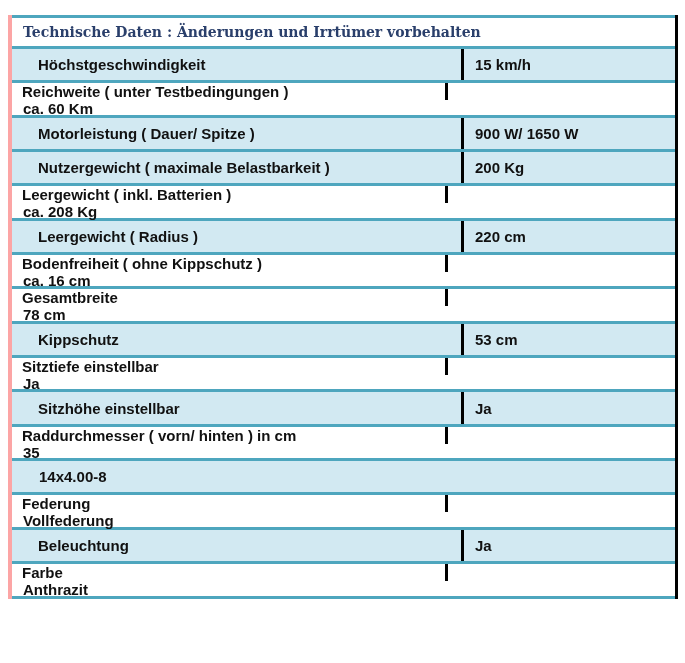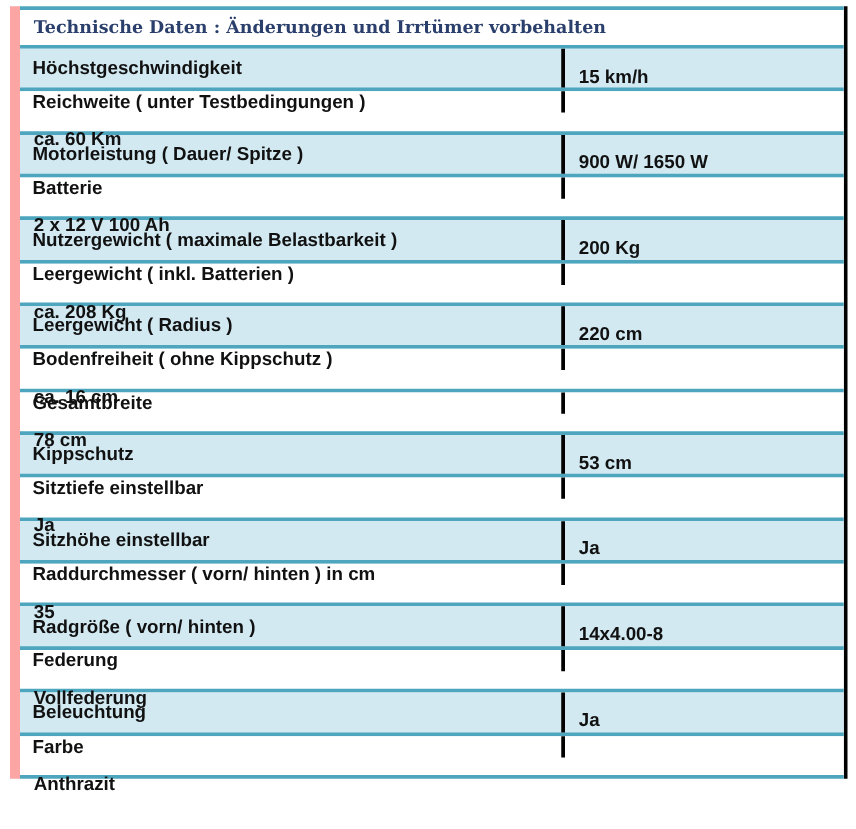--- a/index.html
+++ b/index.html
@@ -1,21 +1,21 @@
 <!DOCTYPE html>
 <html><head>
 <meta charset="utf-8">
 <style>
   html, body { margin: 0; padding: 0; background: #ffffff; }
   body { width: 685px; height: 663px; position: relative; overflow: hidden; }
   .spec-table {
     position: absolute;
-    left: 8px; top: 5px;
+    left: 8px; top: 15px;
     width: 670px;
-    border-left: 8px solid #fca5a5;
+    border-left: 4px solid #fca5a5;
     border-right: 3px solid #000000;
     box-sizing: border-box;
   }
   .title-row {
     height: 34px;
     border-top: 3px solid #4ea6be;
     border-bottom: 3px solid #4ea6be;
     background: #ffffff;
     display: flex; align-items: center;
     padding-left: 11px;
@@ -29,60 +29,55 @@
   .row {
     display: flex;
     height: 34.35px;
     border-bottom: 3px solid #4ea6be;
     box-sizing: border-box;
     font-family: "Liberation Sans", sans-serif;
     font-weight: bold;
     font-size: 15px;
     color: #111111;
   }
-  .row.shaded { background: #d2e9f2; }
+  .row.shaded { background: #d2e9f2; padding-left: 16px; }
   .row.plain { background: #ffffff; flex-direction: column; }
   .cell-label {
     width: 436px;
     display: flex; align-items: center;
     padding-left: 10px;
     box-sizing: border-box;
     border-right: 3px solid #000000;
     white-space: nowrap;
   }
   .cell-value {
     flex: 1;
     display: flex; align-items: center;
     padding-left: 11px;
     box-sizing: border-box;
     white-space: nowrap;
-    margin-top: 13px;
   }
 </style>
 </head>
 <body>
 
 <div class="spec-table">
   <div class="title-row">Technische Daten : Änderungen und Irrtümer vorbehalten</div>
 
   <div class="row shaded">
     <div class="cell-label">Höchstgeschwindigkeit</div>
     <div class="cell-value">15 km/h</div>
   </div>
   <div class="row plain">
     <div class="cell-label">Reichweite ( unter Testbedingungen )</div>
     <div class="cell-value">ca. 60 Km</div>
   </div>
   <div class="row shaded">
     <div class="cell-label">Motorleistung ( Dauer/ Spitze )</div>
     <div class="cell-value">900 W/ 1650 W</div>
-  </div>
-  <div class="row plain">
-    <div class="cell-label">Batterie</div>
-    <div class="cell-value">2 x 12 V 100 Ah</div>
   </div>
   <div class="row shaded">
     <div class="cell-label">Nutzergewicht ( maximale Belastbarkeit )</div>
     <div class="cell-value">200 Kg</div>
   </div>
   <div class="row plain">
     <div class="cell-label">Leergewicht ( inkl. Batterien )</div>
     <div class="cell-value">ca. 208 Kg</div>
   </div>
   <div class="row shaded">
@@ -107,21 +102,20 @@
   </div>
   <div class="row shaded">
     <div class="cell-label">Sitzhöhe einstellbar</div>
     <div class="cell-value">Ja</div>
   </div>
   <div class="row plain">
     <div class="cell-label">Raddurchmesser ( vorn/ hinten ) in cm</div>
     <div class="cell-value">35</div>
   </div>
   <div class="row shaded">
-    <div class="cell-label">Radgröße ( vorn/ hinten )</div>
     <div class="cell-value">14x4.00-8</div>
   </div>
   <div class="row plain">
     <div class="cell-label">Federung</div>
     <div class="cell-value">Vollfederung</div>
   </div>
   <div class="row shaded">
     <div class="cell-label">Beleuchtung</div>
     <div class="cell-value">Ja</div>
   </div>

